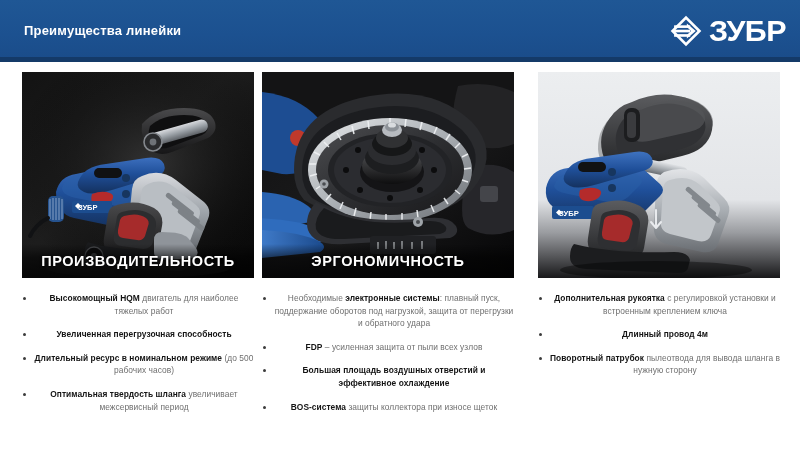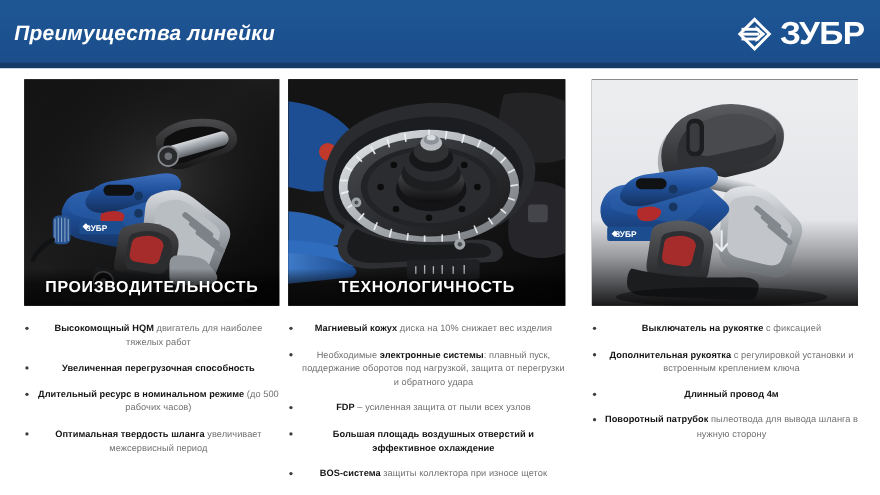--- a/index.html
+++ b/index.html
@@ -15,23 +15,23 @@
   .header{
     position:absolute;left:0;top:0;width:800px;height:62px;
     background:linear-gradient(180deg,#1f5795 0%,#1c5190 55%,#1a4c89 100%);
     overflow:hidden;
   }
   .header::after{
     content:"";position:absolute;left:0;bottom:0;width:100%;height:5px;
     background:#143a68;
   }
   .header-title{
-    position:absolute;left:13px;top:18px;
-    font-size:19px;font-weight:bold;color:#ffffff;
-    letter-spacing:.2px;line-height:26px;white-space:nowrap;font-style:italic;
+    position:absolute;left:24px;top:18px;
+    font-size:13px;font-weight:bold;color:#ffffff;
+    letter-spacing:.2px;line-height:26px;white-space:nowrap;
   }
   .logo{
     position:absolute;right:18px;top:13px;height:36px;
     display:flex;align-items:center;gap:6px;
   }
   .logo-mark{width:34px;height:34px;display:block;}
   .logo-text{
     font-size:29px;font-weight:bold;color:#ffffff;
     letter-spacing:-0.5px;line-height:34px;
     transform:scaleX(1.05);transform-origin:left center;
@@ -309,26 +309,23 @@
             <line x1="150" y1="170" x2="150" y2="177"></line>
               <line x1="160" y1="169" x2="160" y2="177"></line>
           </g>
           <circle cx="156" cy="150" r="5" fill="#9fa4a9"></circle>
           <circle cx="156" cy="150" r="2" fill="#4a4d51"></circle>
           <circle cx="62" cy="112" r="4.5" fill="#9fa4a9"></circle>
           <circle cx="62" cy="112" r="1.8" fill="#4a4d51"></circle>
 
           <path d="M0 158 q40 2 58 12 q8 5 0 10 l-58 6 Z" fill="url(#bluebar2)"></path>
         </svg>
-        <div class="caption caption-dark">ТЕХНОЛОГИЧНОСТЬ</div>
+        <div class="caption caption-dark">ЭРГОНОМИЧНОСТЬ</div>
       </div>
       <div class="bullets">
-        <div class="bullet">
-            <p><b>Магниевый кожух</b><span> диска на 10% снижает вес изделия</span></p>
-          </div>
         <div class="bullet">
             <p><span>Необходимые </span><b>электронные системы</b><span>: плавный пуск, поддержание оборотов под нагрузкой, защита от перегрузки и обратного удара</span></p>
           </div>
         <div class="bullet">
             <p><b>FDP</b><span> – усиленная защита от пыли всех узлов</span></p>
           </div>
         <div class="bullet">
             <p><b>Большая площадь воздушных отверстий и эффективное охлаждение</b><span></span></p>
           </div>
         <div class="bullet">
@@ -413,23 +410,20 @@
           <path d="M70 144 q14-4 22 2 q4 3 2 8 l-3 12 q-2 5 -8 4 l-14-2 q-6-1 -5-8 l2-12 q1-3 4-4 Z" fill="#a62b2b"></path>
 
           <path d="M118 138 l0 16 M113 150 l5 6 l5-6" stroke="#e9ebee" stroke-width="2" fill="none" stroke-linecap="round" stroke-linejoin="round"></path>
 
           <path d="M36 172 q40 10 100 8 q14 0 16 8 l-2 8 q-1 5 -10 5 l-92 -4 q-16-1 -16-12 q0-9 4-13 Z" fill="#1c1d1f"></path>
           <ellipse cx="118" cy="198" rx="96" ry="9" fill="#000000" opacity="0.4"></ellipse>
         </svg>
       </div>
       <div class="bullets">
         <div class="bullet">
-            <p><b>Выключатель на рукоятке</b><span> с фиксацией</span></p>
-          </div>
-        <div class="bullet">
             <p><b>Дополнительная рукоятка</b><span> с регулировкой установки и встроенным креплением ключа</span></p>
           </div>
         <div class="bullet">
             <p><b>Длинный провод 4м</b><span></span></p>
           </div>
         <div class="bullet">
             <p><b>Поворотный патрубок</b><span> пылеотвода для вывода шланга в нужную сторону</span></p>
           </div>
       </div>
     </div>

